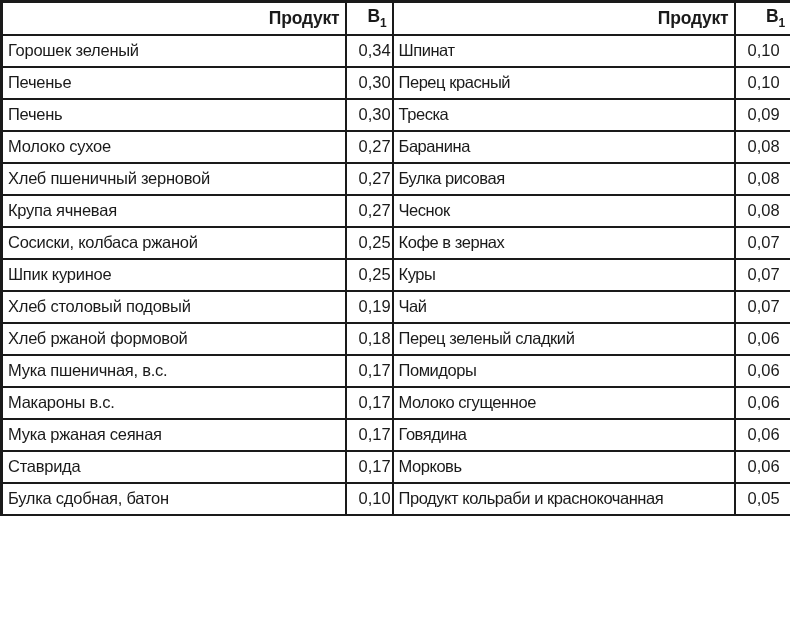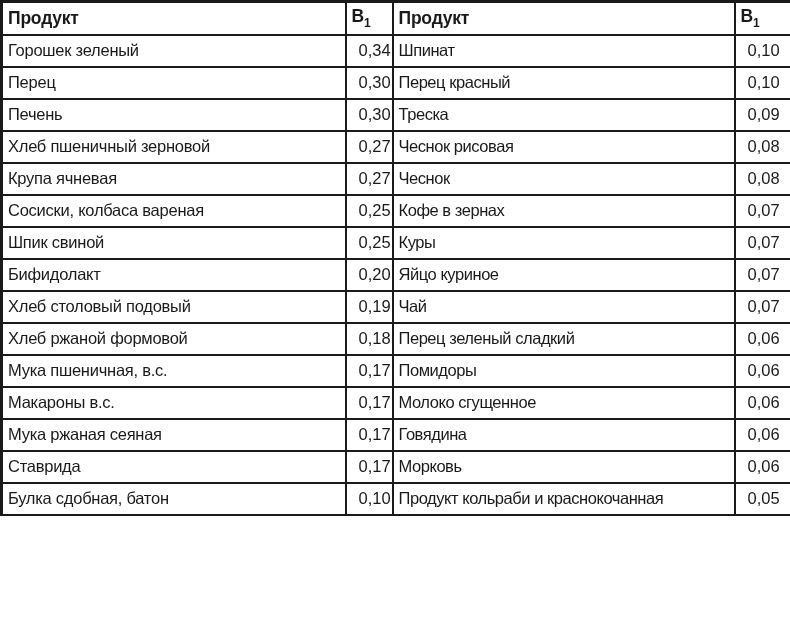--- a/index.html
+++ b/index.html
@@ -33,21 +33,21 @@
     overflow: hidden;
     white-space: nowrap;
   }
   #vitamin-table tr:first-child th { border-top-width: 3px; }
   #vitamin-table th:first-child,
   #vitamin-table td:first-child { border-left-width: 3px; }
   #vitamin-table th:last-child,
   #vitamin-table td:last-child { border-right-width: 3px; }
 
   #vitamin-table thead th {
-    text-align: left;
+    text-align: right;
     font-weight: bold;
     font-size: 17.5px;
     letter-spacing: -0.2px;
     height: 31px;
     vertical-align: middle;
   }
   .sub {
     font-size: 12px;
     vertical-align: sub;
     font-weight: bold;
@@ -84,59 +84,59 @@
     </tr>
   </thead>
   <tbody id="table-body">
       <tr>
         <td class="name">Горошек зеленый</td>
         <td class="value">0,34</td>
         <td class="name-right">Шпинат</td>
         <td class="value">0,10</td>
       </tr>
       <tr>
-        <td class="name">Перец</td>
+        <td class="name">Печенье</td>
         <td class="value">0,30</td>
         <td class="name-right">Перец красный</td>
         <td class="value">0,10</td>
       </tr>
       <tr>
         <td class="name">Печень</td>
         <td class="value">0,30</td>
         <td class="name-right">Треска</td>
         <td class="value">0,09</td>
       </tr>
       <tr>
+        <td class="name">Молоко сухое</td>
+        <td class="value">0,27</td>
+        <td class="name-right">Баранина</td>
+        <td class="value">0,08</td>
+      </tr>
+      <tr>
         <td class="name">Хлеб пшеничный зерновой</td>
         <td class="value">0,27</td>
-        <td class="name-right">Чеснок рисовая</td>
+        <td class="name-right">Булка рисовая</td>
         <td class="value">0,08</td>
       </tr>
       <tr>
         <td class="name">Крупа ячневая</td>
         <td class="value">0,27</td>
         <td class="name-right">Чеснок</td>
         <td class="value">0,08</td>
       </tr>
       <tr>
-        <td class="name">Сосиски, колбаса вареная</td>
+        <td class="name">Сосиски, колбаса ржаной</td>
         <td class="value">0,25</td>
         <td class="name-right">Кофе в зернах</td>
         <td class="value">0,07</td>
       </tr>
       <tr>
-        <td class="name">Шпик свиной</td>
+        <td class="name">Шпик куриное</td>
         <td class="value">0,25</td>
         <td class="name-right">Куры</td>
-        <td class="value">0,07</td>
-      </tr>
-      <tr>
-        <td class="name">Бифидолакт</td>
-        <td class="value">0,20</td>
-        <td class="name-right">Яйцо куриное</td>
         <td class="value">0,07</td>
       </tr>
       <tr>
         <td class="name">Хлеб столовый подовый</td>
         <td class="value">0,19</td>
         <td class="name-right">Чай</td>
         <td class="value">0,07</td>
       </tr>
       <tr>
         <td class="name">Хлеб ржаной формовой</td>

